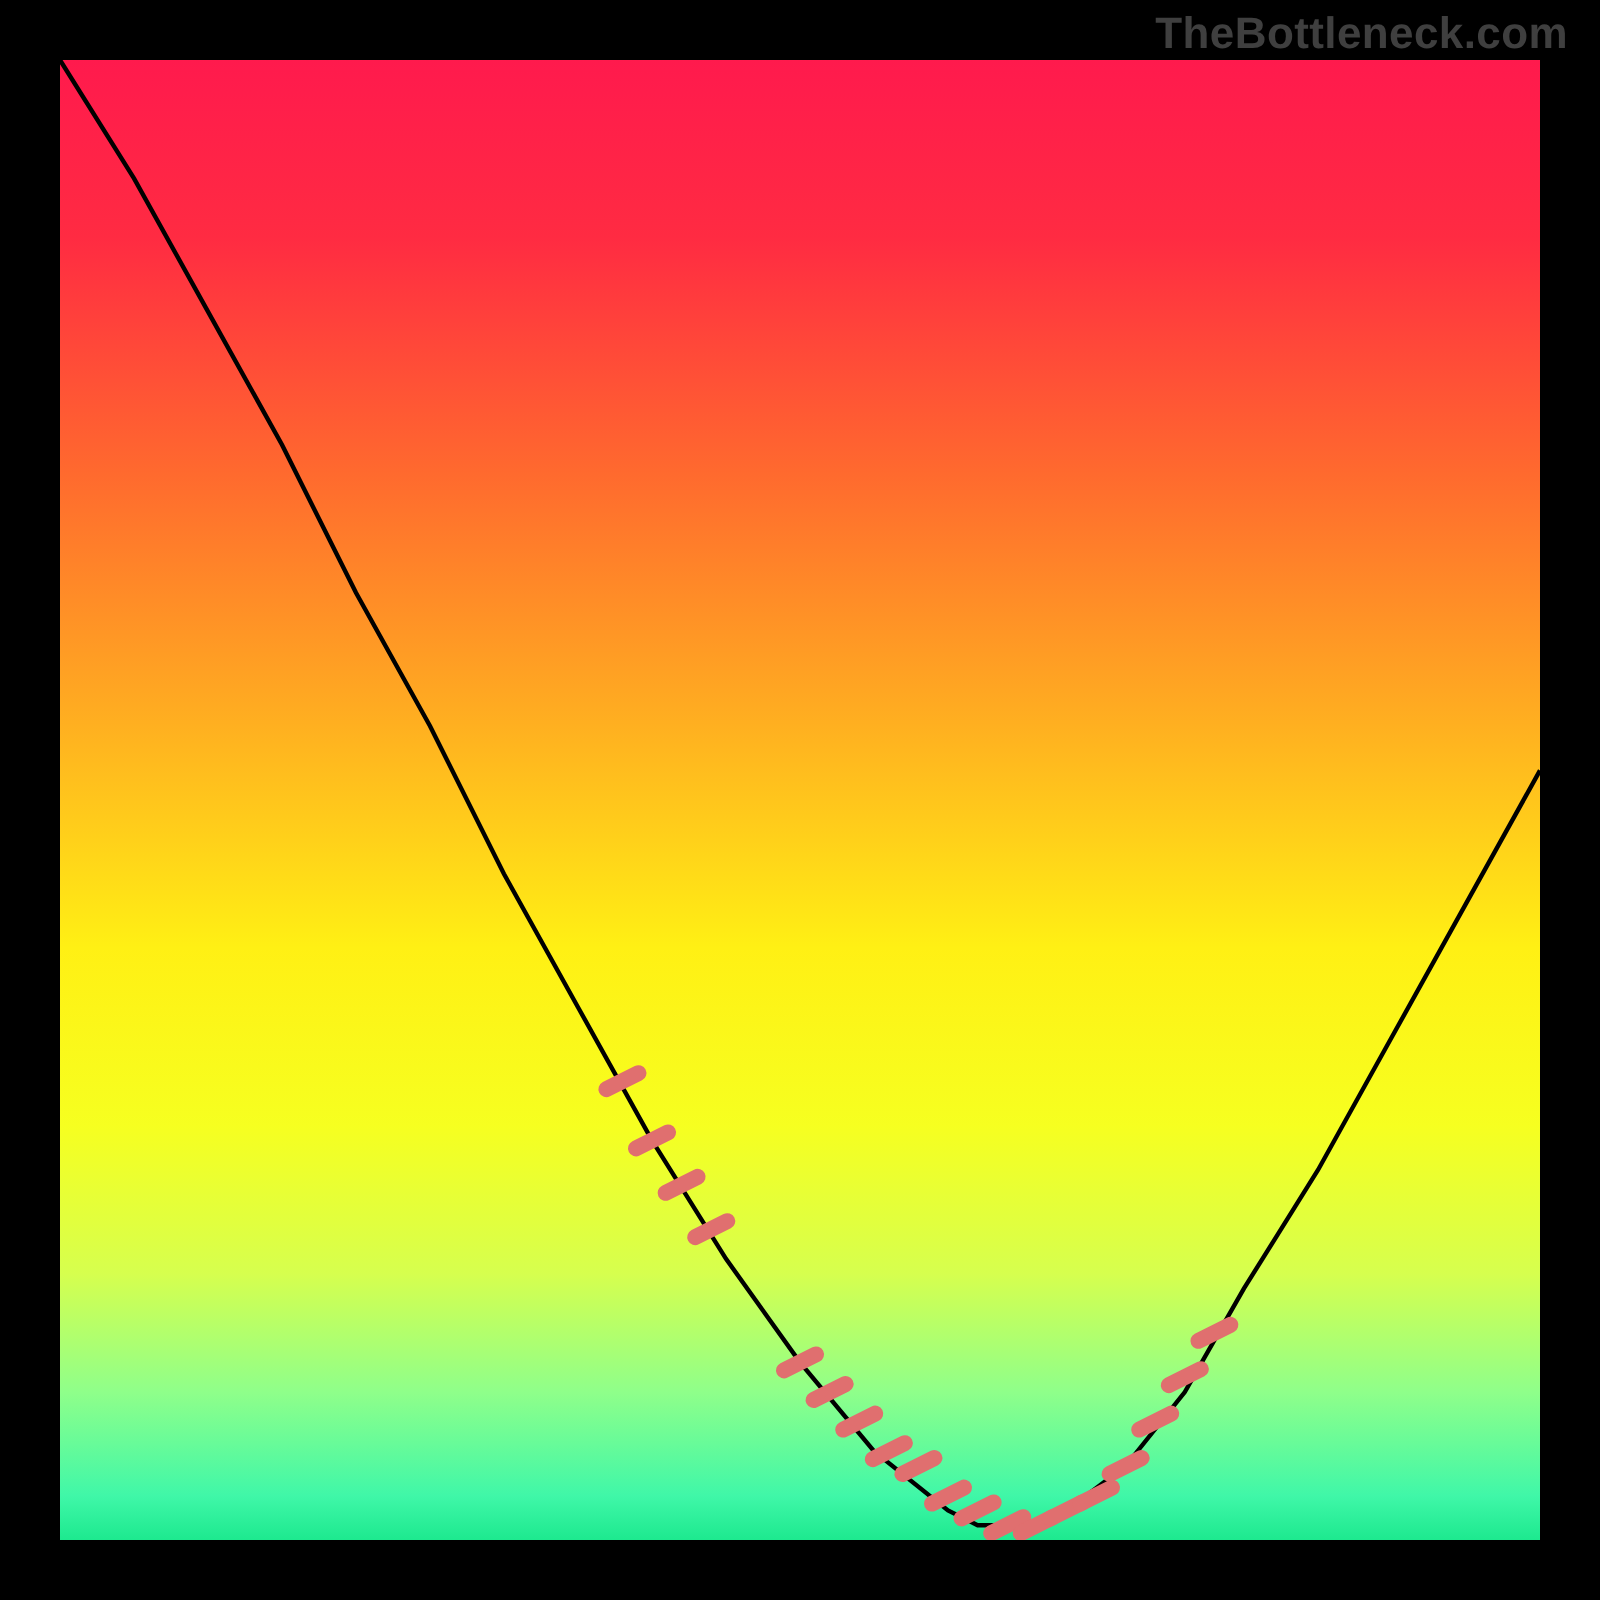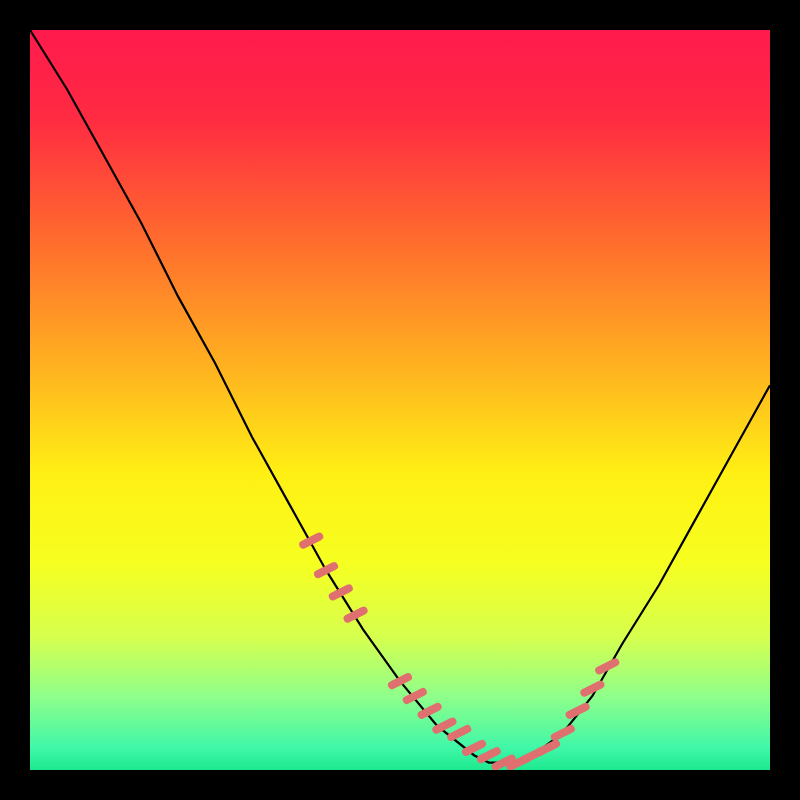--- a/index.html
+++ b/index.html
@@ -83,13 +83,14 @@
           <line x1="525.2" y1="759.2" x2="541.2" y2="751.2" stroke="#e06f6f" stroke-width="8" stroke-linecap="round"></line>
           <line x1="540.0" y1="751.8" x2="556.0" y2="743.8" stroke="#e06f6f" stroke-width="8" stroke-linecap="round"></line>
           <line x1="554.8" y1="737.0" x2="570.8" y2="729.0" stroke="#e06f6f" stroke-width="8" stroke-linecap="round"></line>
           <line x1="569.6" y1="714.8" x2="585.6" y2="706.8" stroke="#e06f6f" stroke-width="8" stroke-linecap="round"></line>
           <line x1="584.4" y1="692.6" x2="600.4" y2="684.6" stroke="#e06f6f" stroke-width="8" stroke-linecap="round"></line>
           <line x1="599.2" y1="670.4" x2="615.2" y2="662.4" stroke="#e06f6f" stroke-width="8" stroke-linecap="round"></line>
         </g>
     </g>
   </svg>
 
+  <div class="watermark">TheBottleneck.com</div>
 </div>
 
 </body></html>

